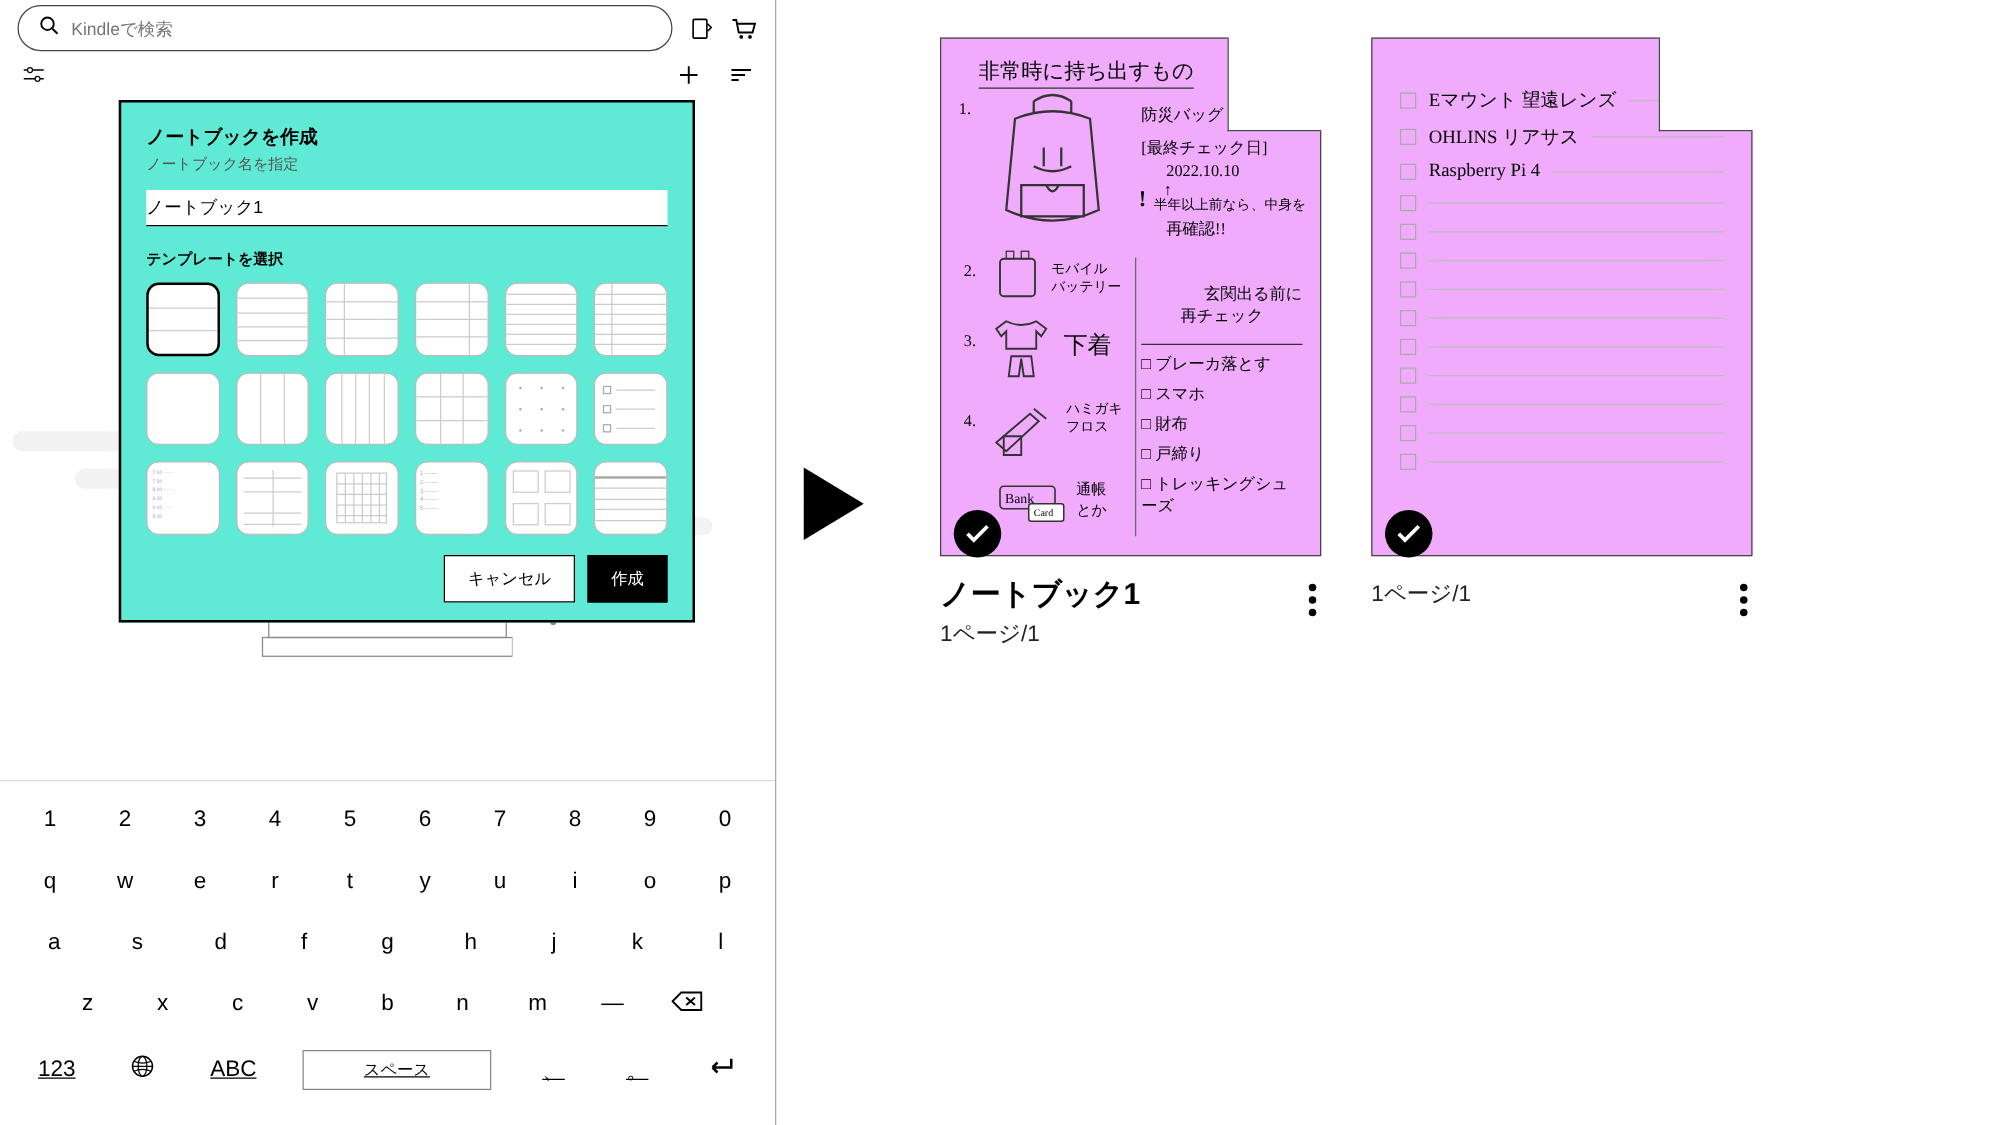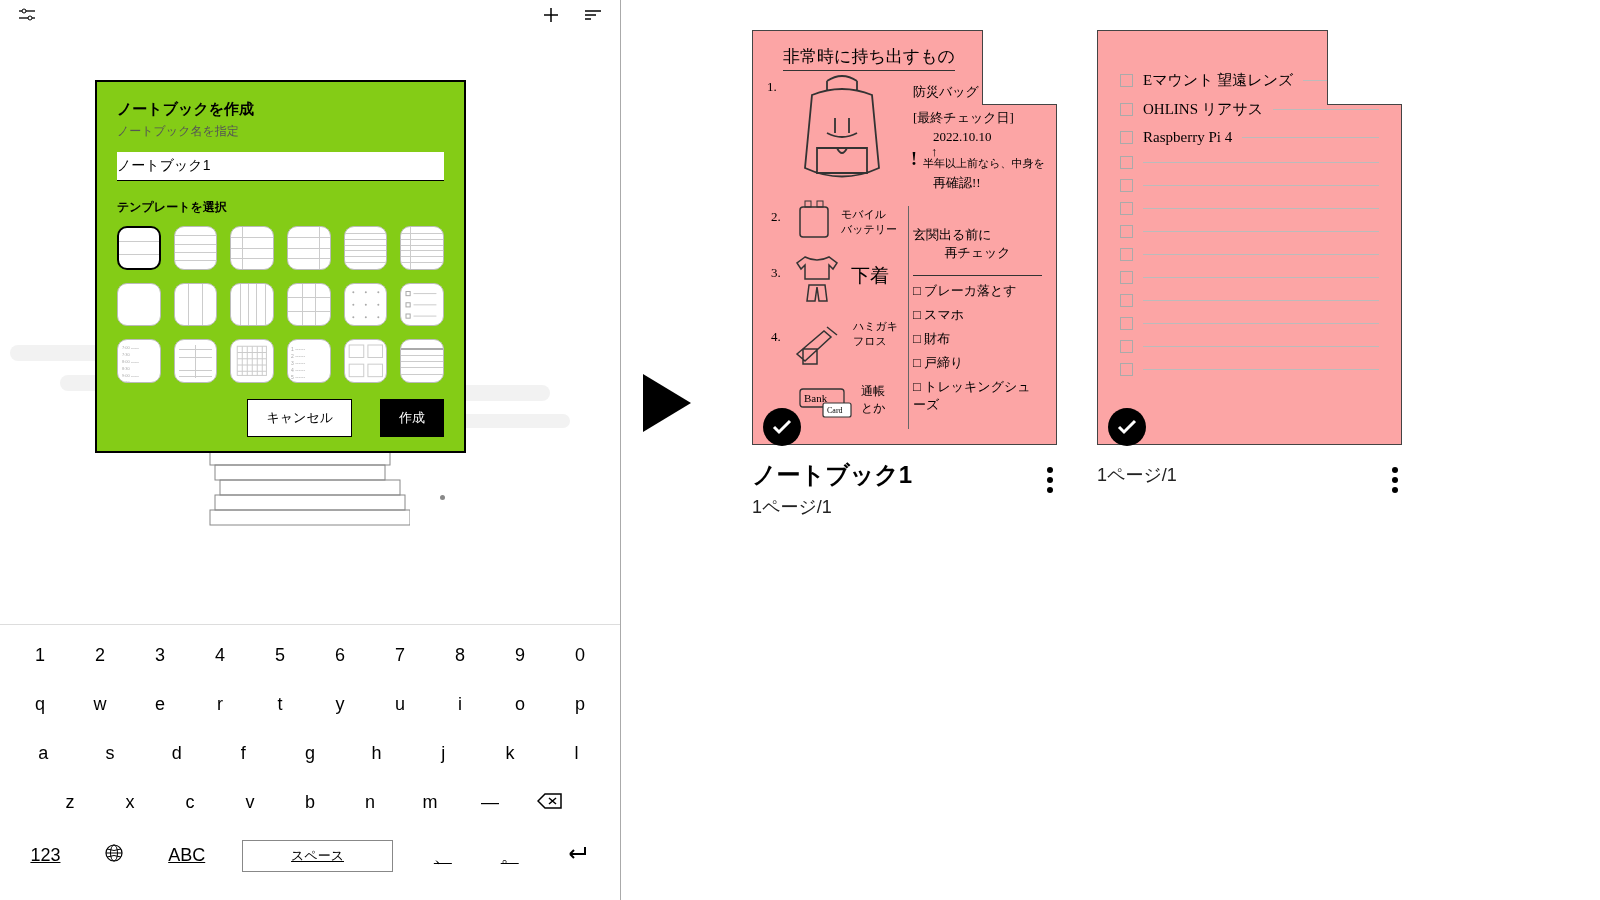--- a/index.html
+++ b/index.html
@@ -8,43 +8,43 @@
 .status-bar { display: flex; justify-content: space-between; align-items: center; padding: 3px 14px; font-size: 12px; height: 24px; }
 .status-right { display: flex; align-items: center; gap: 6px; }
 .search-row { display: flex; align-items: center; padding: 4px 14px; gap: 12px; }
 .search-box { flex: 1; border: 1px solid #444; border-radius: 22px; display: flex; align-items: center; padding: 7px 16px; gap: 10px; }
 .search-box input { border: none; outline: none; font-size: 14px; flex: 1; }
 .icon-btn { width: 22px; height: 22px; display: flex; align-items: center; justify-content: center; cursor: pointer; }
 .secondary-row { display: flex; justify-content: space-between; align-items: center; padding: 4px 16px 6px; }
 .secondary-right { display: flex; gap: 20px; }
 .bg-illus { position: absolute; top: 80px; left: 0; right: 0; bottom: 280px; background: #fff; }
 .cloud { position: absolute; background: #f2f2f2; border-radius: 20px; }
-.dialog { position: absolute; top: 80px; left: 95px; width: 371px; background: #84cc16; border: 2px solid #000; padding: 18px 20px 14px; z-index: 10; }
+.dialog { position: absolute; top: 80px; left: 95px; width: 461px; background: #5eead4; border: 2px solid #000; padding: 18px 20px 14px; z-index: 10; }
 .dialog-title { font-size: 15px; font-weight: bold; margin-bottom: 4px; }
 .dialog-subtitle { font-size: 12px; color: #555; margin-bottom: 12px; }
 .notebook-name-input { width: 100%; border: none; border-bottom: 1.5px solid #000; padding: 6px 0; font-size: 14px; outline: none; margin-bottom: 18px; }
 .template-label { font-size: 12px; font-weight: 600; margin-bottom: 10px; }
 .template-grid { display: grid; grid-template-columns: repeat(6, 1fr); gap: 13px; margin-bottom: 16px; }
 .template-tile { aspect-ratio: 1; border: 1px solid #bbb; border-radius: 10px; background: #fff; cursor: pointer; position: relative; overflow: hidden; }
 .template-tile.selected { border: 2.5px solid #000; }
-.dialog-actions { display: flex; justify-content: flex-end; gap: 28px; }
+.dialog-actions { display: flex; justify-content: flex-end; gap: 10px; }
 .btn { padding: 9px 18px; font-size: 13px; border: 1px solid #000; background: #fff; cursor: pointer; }
 .btn-primary { background: #000; color: #fff; }
 .keyboard { position: absolute; bottom: 0; left: 0; right: 0; background: #fff; border-top: 1px solid #ddd; padding: 14px 10px 10px; }
 .kb-row { display: flex; justify-content: space-around; margin-bottom: 16px; }
 .kb-key { min-width: 34px; text-align: center; font-size: 18px; padding: 6px 4px; cursor: pointer; }
 .kb-row.row4 { justify-content: space-around; padding: 0 30px; }
 .kb-row.row5 { justify-content: space-around; align-items: center; text-decoration: underline; }
 .spacebar { border: 1px solid #888; padding: 6px 48px; font-size: 13px; }
 .divider-col { width: 2px; background: #fff; position: relative; }
 .divider-col::before { content: ''; position: absolute; left: 0; top: 0; bottom: 0; width: 1px; background: #aaa; }
 .arrow-col { width: 90px; display: flex; align-items: center; justify-content: center; padding-top: 370px; align-items: flex-start; }
 .right-pane { flex: 1; padding: 30px 40px; display: flex; gap: 40px; }
 .notebook-card { width: 305px; }
-.notebook-preview { width: 305px; height: 415px; border: 1.5px solid #444; background: #fca5a5; position: relative; margin-bottom: 14px; }
+.notebook-preview { width: 305px; height: 415px; border: 1.5px solid #444; background: #f0abfc; position: relative; margin-bottom: 14px; }
 .fold-corner { position: absolute; top: -1px; right: -1px; width: 75px; height: 75px; background: #fff; border-left: 1.5px solid #444; border-bottom: 1.5px solid #444; }
 .fold-corner::before { content:''; position:absolute; top:-1px; right:-1px; width:76px; height:76px; background:#fff; clip-path: polygon(100% 0, 0 0, 100% 100%); }
 .check-badge { position: absolute; bottom: -2px; left: 10px; width: 38px; height: 38px; background: #000; border-radius: 50%; display: flex; align-items: center; justify-content: center; }
 .notebook-title-row { display: flex; justify-content: space-between; align-items: flex-start; }
 .notebook-title { font-size: 24px; font-weight: bold; }
 .notebook-meta { font-size: 18px; color: #222; margin-top: 4px; }
 .more-dots { display: flex; flex-direction: column; gap: 4px; padding: 8px 4px; cursor: pointer; }
 .more-dots span { width: 6px; height: 6px; background: #000; border-radius: 50%; }
 .hw { font-family: 'Comic Sans MS', cursive; font-size: 13px; position: absolute; }
 .checklist-preview { padding: 40px 22px 20px 22px; }
@@ -53,20 +53,42 @@
 .check-text { font-family: 'Comic Sans MS', cursive; font-size: 15px; }
 .check-rule { flex:1; height:1px; border-bottom: 1.5px solid #bbb; }
 .tline { position:absolute; background:#ccc; }
 .nb1-content { position: relative; width: 100%; height: 100%; font-family: 'Comic Sans MS', cursive; }
 </style>
 </head>
 <body>
 
 <div class="left-pane">
 
+  <div class="search-row">
+    <div class="search-box">
+      <span><svg width="16" height="16">
+            <circle cx="7" cy="7" r="5" fill="none" stroke="#000" stroke-width="1.5"></circle>
+            <line x1="11" y1="11" x2="15" y2="15" stroke="#000" stroke-width="1.5"></line>
+          </svg></span>
+      <input placeholder="Kindleで検索" style="">
+    </div>
+    <div class="icon-btn">
+        <svg width="18" height="18">
+          <rect x="2.5" y="1.5" width="11" height="15" rx="1" fill="none" stroke="#000" stroke-width="1.3"></rect>
+          <path d="M14 5 L17 8 L14 11" fill="none" stroke="#000" stroke-width="1.3"></path>
+        </svg>
+      </div>
+    <div class="icon-btn">
+        <svg width="20" height="18">
+          <path d="M1 2 L4 2 L6 12 L17 12 L19 5 L5 5" fill="none" stroke="#000" stroke-width="1.5"></path>
+          <circle cx="8" cy="15.5" r="1.5"></circle>
+          <circle cx="15" cy="15.5" r="1.5"></circle>
+        </svg>
+      </div>
+  </div>
 
   <div class="secondary-row">
     <div class="icon-btn">
         <svg width="18" height="14">
           <line x1="1" y1="3" x2="17" y2="3" stroke="#000" stroke-width="1.3"></line>
           <line x1="1" y1="10" x2="17" y2="10" stroke="#000" stroke-width="1.3"></line>
           <circle cx="6" cy="3" r="2" fill="#fff" stroke="#000"></circle>
           <circle cx="12" cy="10" r="2" fill="#fff" stroke="#000"></circle>
         </svg>
       </div>
@@ -344,21 +366,21 @@
         <svg style="position:absolute;top:350px;left:44px" width="58" height="40">
             <rect x="3" y="8" width="44" height="18" rx="3" fill="none" stroke="#333" stroke-width="1.3"></rect>
             <text x="7" y="21" font-size="11" font-family="cursive">Bank</text>
             <rect x="26" y="22" width="28" height="14" rx="2" fill="#fff" stroke="#333" stroke-width="1.2"></rect>
             <text x="30" y="32" font-size="8" font-family="cursive">Card</text>
           </svg>
         <div class="hw" style="top:352px;left:108px;font-size:12px;white-space:pre">通帳
 とか</div>
 
         <div style="position:absolute;top:195px;left:160px;right:14px;">
-          <div style="font-size:13px;font-family:cursive;text-align:left">玄関出る前に</div>
+          <div style="font-size:13px;font-family:cursive;text-align:right">玄関出る前に</div>
           <div style="font-size:13px;font-family:cursive;text-align:center;border-bottom:1.5px solid #333;padding-bottom:13px;margin-bottom:6px">再チェック</div>
           <div id="nb1-checks">
               <div style="font-size: 13px; font-family: cursive; margin: 6px 0px;">□ ブレーカ落とす</div>
               <div style="font-size: 13px; font-family: cursive; margin: 6px 0px;">□ スマホ</div>
               <div style="font-size: 13px; font-family: cursive; margin: 6px 0px;">□ 財布</div>
               <div style="font-size: 13px; font-family: cursive; margin: 6px 0px;">□ 戸締り</div>
               <div style="font-size: 13px; font-family: cursive; margin: 6px 0px;">□ トレッキングシューズ</div>
             </div>
         </div>
         <div style="position:absolute;top:175px;left:155px;bottom:15px;width:1px;background:#666"></div>

